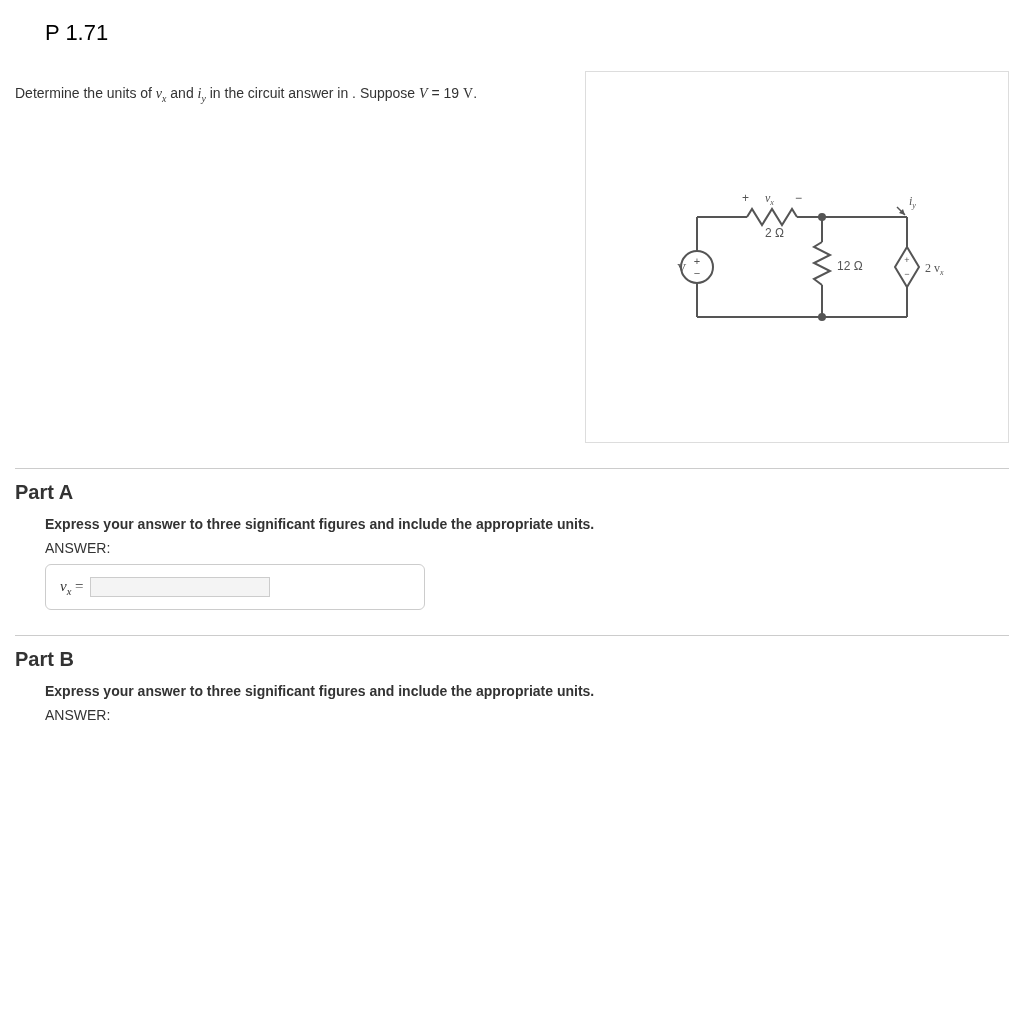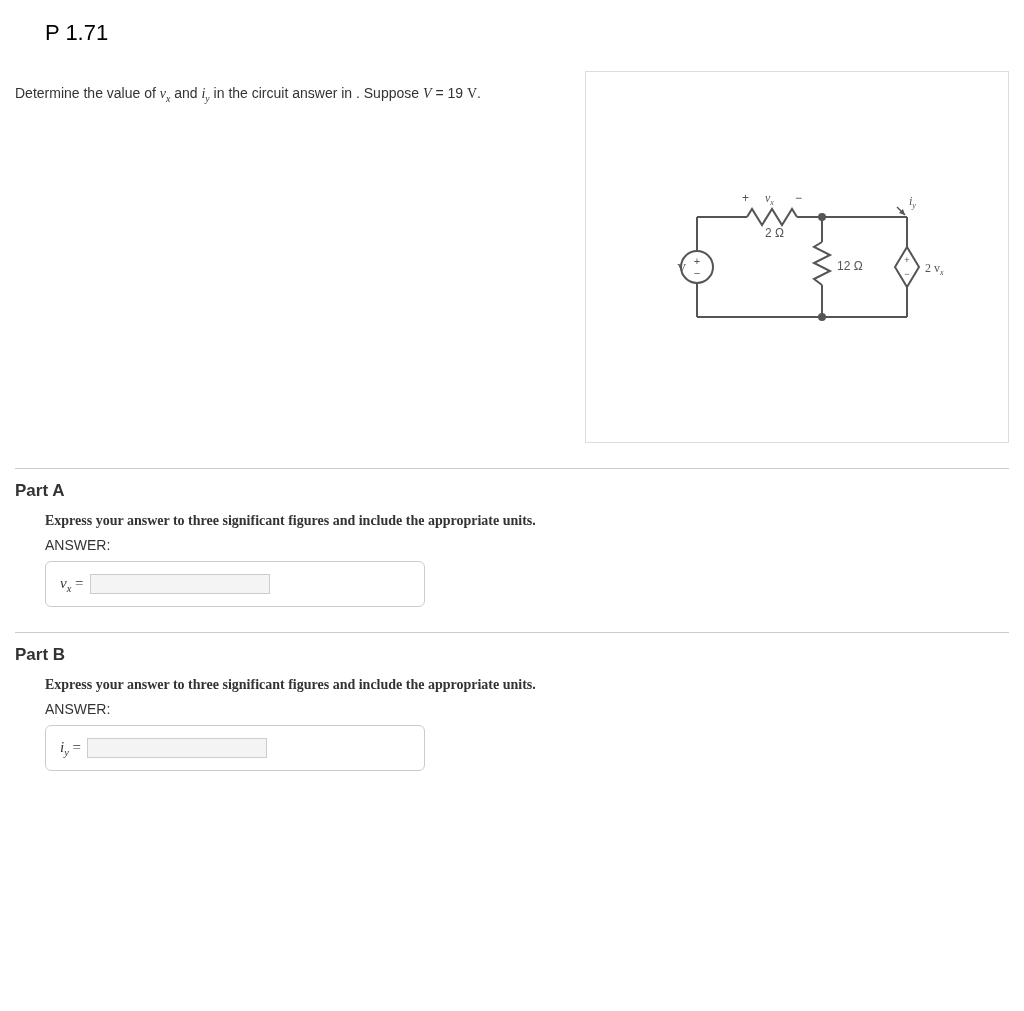--- a/index.html
+++ b/index.html
@@ -37,33 +37,32 @@
     justify-content: center;
     margin-left: 10px;
   }
   hr.section-rule {
     border: none;
     border-top: 1px solid #ccc;
     margin: 25px 0 12px 0;
   }
   .part-heading {
     font-weight: bold;
-    font-size: 17px;
+    font-size: 20px;
     margin: 0 0 12px 0;
   }
   .part-body {
     margin-left: 30px;
   }
   .part-body p {
     margin: 8px 0;
     font-size: 14px;
   }
   .bold {
     font-weight: bold;
-    font-family: Liberation Serif, serif;
   }
   .answer-box {
     border: 1px solid #ccc;
     border-radius: 6px;
     padding: 12px 14px;
     width: 380px;
     margin-top: 4px;
     display: flex;
     align-items: center;
     box-sizing: border-box;
@@ -101,21 +100,21 @@
   }
 </style>
 </head>
 <body>
 
 <div class="problem-title">P 1.71</div>
 
 <div class="top-row">
   <div class="statement-col">
     <p class="problem-statement">
-      <span>Determine the value of </span><span class="math-var"><span>v</span><span class="math-sub">x</span></span><span> and </span><span class="math-var"><span>i</span><span class="math-sub">y</span></span><span> in the circuit answer in . Suppose </span><span class="math-var">V</span><span> = 19 </span><span class="math-upright">V</span><span>.</span>
+      <span>Determine the units of </span><span class="math-var"><span>v</span><span class="math-sub">x</span></span><span> and </span><span class="math-var"><span>i</span><span class="math-sub">y</span></span><span> in the circuit answer in . Suppose </span><span class="math-var">V</span><span> = 19 </span><span class="math-upright">V</span><span>.</span>
     </p>
   </div>
   <div class="image-col">
     <svg class="circuit-svg" viewBox="0 0 300 200">
       <g stroke="#555" stroke-width="2" fill="none">
 
         <circle cx="50" cy="110" r="16"></circle>
         <line x1="50" y1="60" x2="50" y2="94"></line>
         <line x1="50" y1="126" x2="50" y2="160"></line>
 
@@ -172,19 +171,13 @@
     <input type="text" class="answer-input" style="">
   </div>
 </div>
 
 <hr class="section-rule">
 
 <div class="part-heading">Part B</div>
 <div class="part-body">
   <p class="bold">Express your answer to three significant figures and include the appropriate units.</p>
   <p>ANSWER:</p>
-  <div class="answer-box">
-    <span class="answer-label">
-      <span>i</span><span class="math-sub">y</span><span style="font-style:normal"> = </span>
-    </span>
-    <input type="text" class="answer-input" style="">
-  </div>
 </div>
 
 </body></html>

